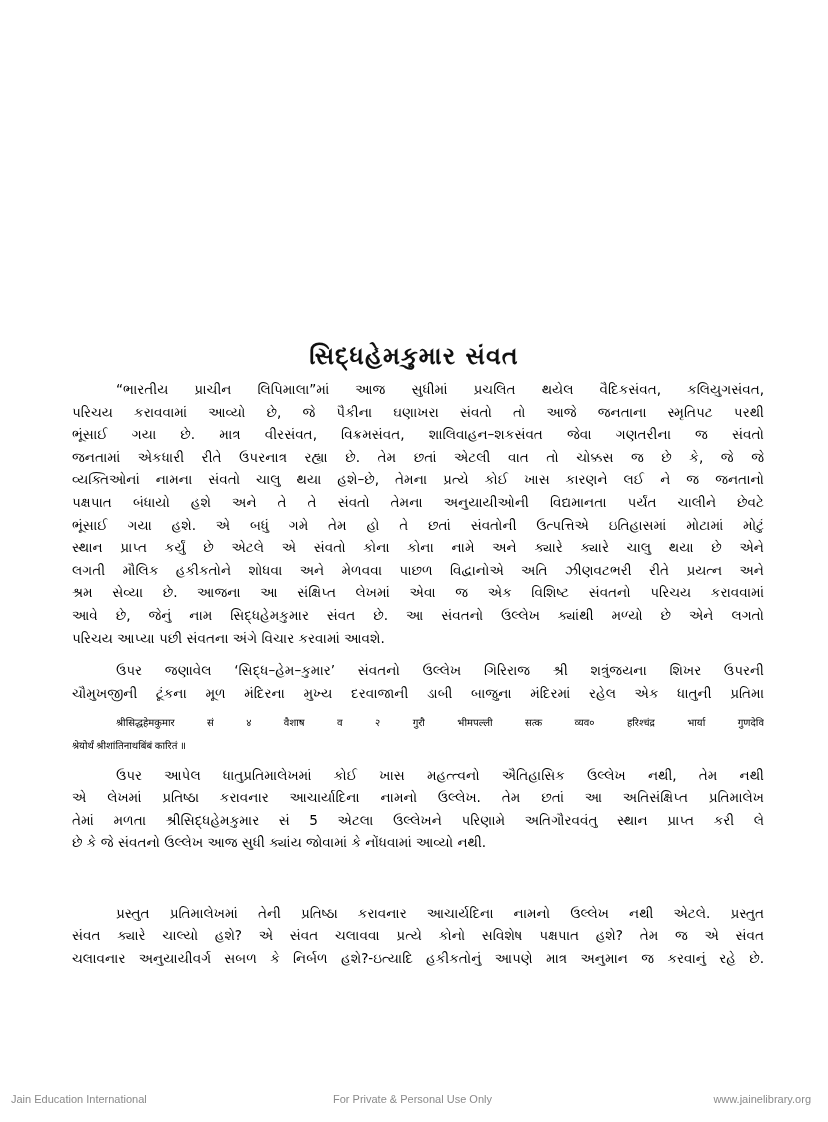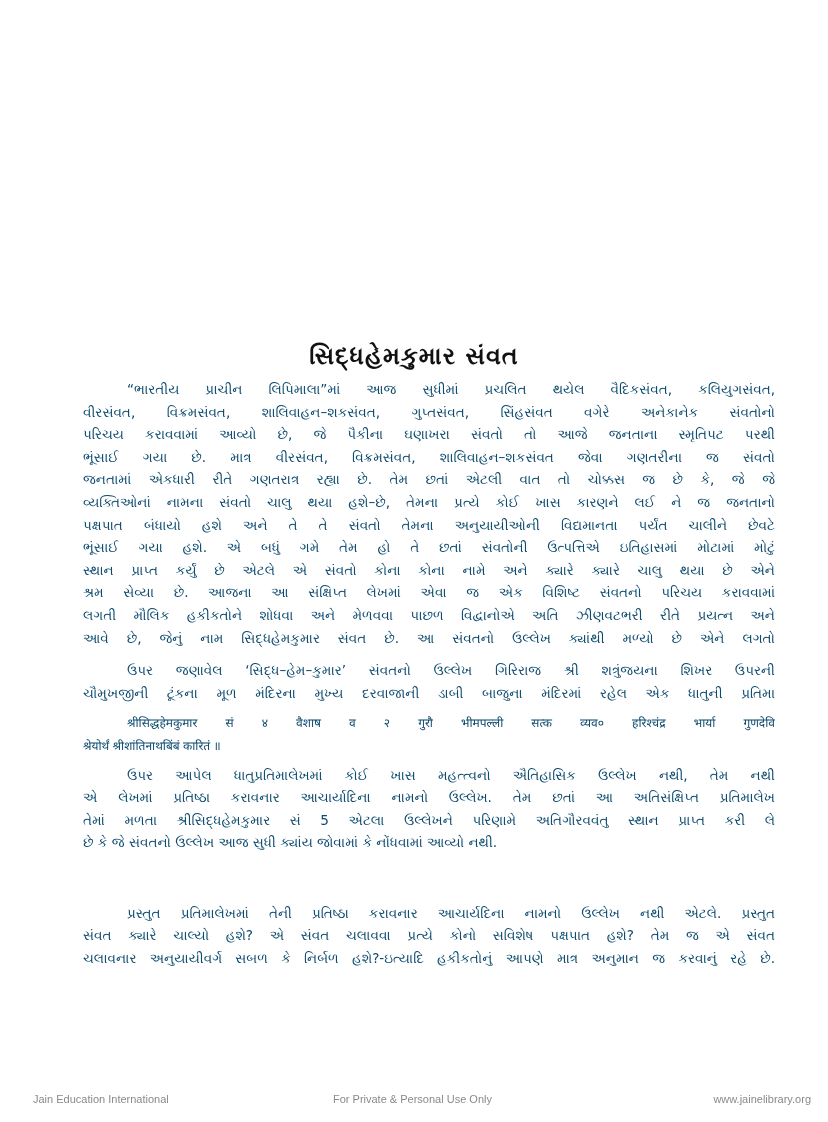--- a/index.html
+++ b/index.html
@@ -7,57 +7,57 @@
     width: 828px; height: 1122px; background: #ffffff; position: relative;
     overflow: hidden; color: #1a1a1a;
     font-family: "DejaVu Sans", sans-serif;
   }
   .page { position: absolute; left: 0; top: 0; width: 828px; height: 1122px; }
   .title {
     position: absolute; top: 326px; left: 0; width: 828px; text-align: center;
     font-size: 24px; font-weight: bold; letter-spacing: 1px; color: #111;
   }
   .body-text {
-    position: absolute; left: 83px; width: 692px;
-    font-size: 13.6px; line-height: 22.6px; text-align: justify; color: #0c4a6e;
+    position: absolute; left: 72px; width: 692px;
+    font-size: 13.6px; line-height: 22.6px; text-align: justify; color: #000000;
   }
   .para { margin: 0 0 8px 0; text-indent: 44px; }
   .para .line { display: block; text-indent: 0; text-align-last: justify; white-space: nowrap; overflow: hidden; }
   .para .line.first { padding-left: 44px; }
   .para .line.last { text-align-last: left; }
-  .inscription { font-family: Liberation Sans, sans-serif; font-size: 12px; }
+  .inscription { font-family: Liberation Serif, serif; font-size: 10px; }
   .footer {
     position: absolute; top: 1093px; left: 0; width: 828px; height: 16px;
     font-family: "Liberation Sans", sans-serif; font-size: 11px; color: #8a8a8a;
   }
   .footer span { position: absolute; top: 0; }
-  .f-left { left: 33px; }
+  .f-left { left: 11px; }
   .f-center { left: 333px; text-align: right; }
   .f-right { right: 17px; }
 </style>
 </head>
 <body>
 
 <div class="page">
   <h1 class="title">સિદ્ધહેમકુમાર સંવત</h1>
 
   <div class="body-text" style="top:378px;">
     <p class="para" style="text-indent:0; margin-bottom:6px;">
       <span class="line first">“ભારતીય પ્રાચીન લિપિમાલા”માં આજ સુધીમાં પ્રચલિત થયેલ વૈદિકસંવત, કલિયુગસંવત,</span>
-      <span class="line">વીરસંવત, વિક્રમસંવત, શાલિવાહન–શકસંવત, ગુપ્તસંવત, સિંહસંવત વગેરે અનેકાનેક સંવતોનો</span>
       <span class="line">પરિચય કરાવવામાં આવ્યો છે, જે પૈકીના ઘણાખરા સંવતો તો આજે જનતાના સ્મૃતિપટ પરથી</span>
       <span class="line">ભૂંસાઈ ગયા છે. માત્ર વીરસંવત, વિક્રમસંવત, શાલિવાહન–શકસંવત જેવા ગણતરીના જ સંવતો</span>
-      <span class="line">જનતામાં એકધારી રીતે ગણતરાત્ર રહ્યા છે. તેમ છતાં એટલી વાત તો ચોક્કસ જ છે કે, જે જે</span>
+      <span class="line">જનતામાં એકધારી રીતે ઉપરનાત્ર રહ્યા છે. તેમ છતાં એટલી વાત તો ચોક્કસ જ છે કે, જે જે</span>
       <span class="line">વ્યક્તિઓનાં નામના સંવતો ચાલુ થયા હશે–છે, તેમના પ્રત્યે કોઈ ખાસ કારણને લઈ ને જ જનતાનો</span>
       <span class="line">પક્ષપાત બંધાયો હશે અને તે તે સંવતો તેમના અનુયાયીઓની વિદ્યમાનતા પર્યંત ચાલીને છેવટે</span>
       <span class="line">ભૂંસાઈ ગયા હશે. એ બધું ગમે તેમ હો તે છતાં સંવતોની ઉત્પત્તિએ ઇતિહાસમાં મોટામાં મોટું</span>
       <span class="line">સ્થાન પ્રાપ્ત કર્યું છે એટલે એ સંવતો કોના કોના નામે અને ક્યારે ક્યારે ચાલુ થયા છે એને</span>
+      <span class="line">લગતી મૌલિક હકીકતોને શોધવા અને મેળવવા પાછળ વિદ્વાનોએ અતિ ઝીણવટભરી રીતે પ્રયત્ન અને</span>
       <span class="line">શ્રમ સેવ્યા છે. આજના આ સંક્ષિપ્ત લેખમાં એવા જ એક વિશિષ્ટ સંવતનો પરિચય કરાવવામાં</span>
-      <span class="line">લગતી મૌલિક હકીકતોને શોધવા અને મેળવવા પાછળ વિદ્વાનોએ અતિ ઝીણવટભરી રીતે પ્રયત્ન અને</span>
       <span class="line bold-line">આવે છે, જેનું નામ સિદ્ધહેમકુમાર સંવત છે. આ સંવતનો ઉલ્લેખ ક્યાંથી મળ્યો છે એને લગતો</span>
+      <span class="line last">પરિચય આપ્યા પછી સંવતના અંગે વિચાર કરવામાં આવશે.</span>
     </p>
 
     <p class="para" style="text-indent:0; margin-top:10px; ">
       <span class="line first">ઉપર જણાવેલ ‘સિદ્ધ–હેમ–કુમાર’ સંવતનો ઉલ્લેખ ગિરિરાજ શ્રી શત્રુંજયના શિખર ઉપરની</span>
       <span class="line">ચૌમુખજીની ટૂંકના મૂળ મંદિરના મુખ્ય દરવાજાની ડાબી બાજુના મંદિરમાં રહેલ એક ધાતુની પ્રતિમા</span>
     </p>
 
     <p class="para inscription" style="text-indent:0; margin-top:4px; margin-bottom:6px;">
       <span class="line first">श्रीसिद्धहेमकुमार सं ४ वैशाष व २ गुरौ भीमपल्ली सत्क व्यव० हरिश्चंद्र भार्या गुणदेवि</span>
       <span class="line last">श्रेयोर्थं श्रीशांतिनाथबिंबं कारितं ॥</span>

